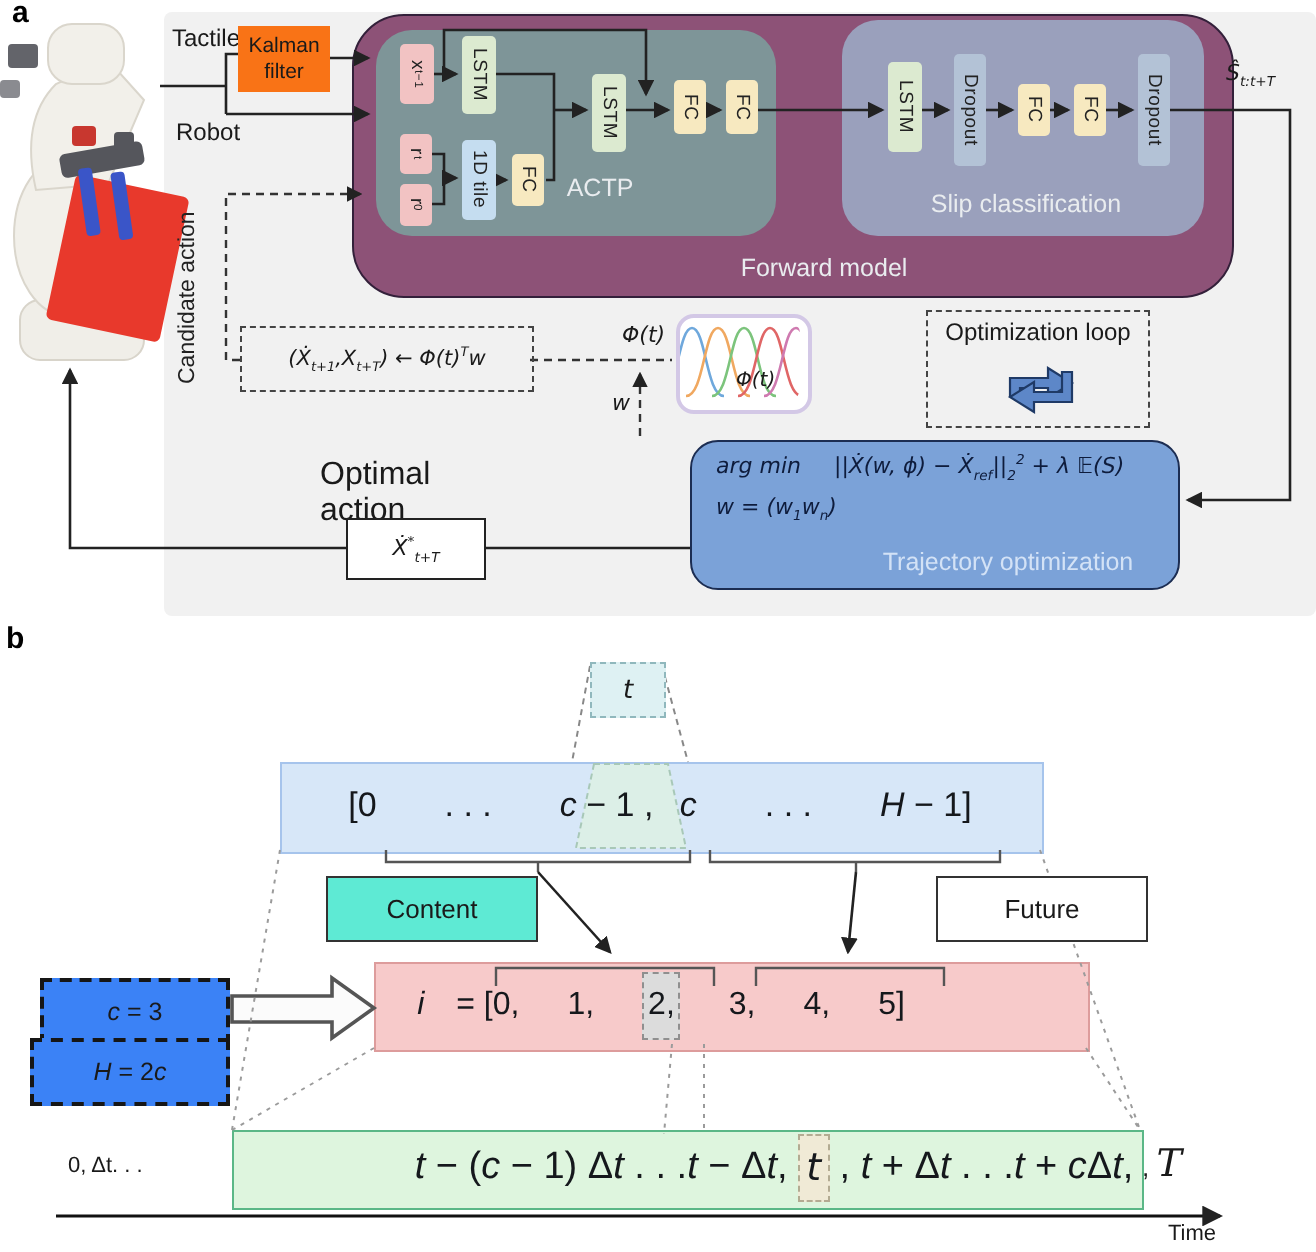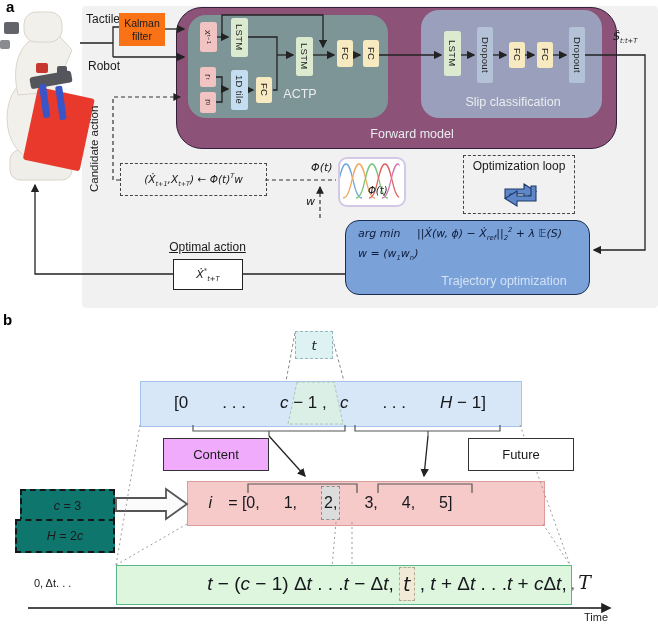--- a/index.html
+++ b/index.html
@@ -12,21 +12,21 @@
   .flexc{display:flex;align-items:center;justify-content:center;}
   .vnode{writing-mode:vertical-rl;display:flex;align-items:center;justify-content:center;
          font-size:9.5px;border-radius:2.5px;color:#222;letter-spacing:.3px;}
   .pink{background:#f2c3c3;}
   .green{background:#dcead0;}
   .lblue{background:#c5ddf0;}
   .yellow{background:#f7e9c0;}
   .bgrey{background:#b3c2d6;}
   .wt{color:#e9ecef;font-size:12.5px;}
   .dashedbox{border:1.3px dashed #444;}
-  .bdashed{border:2px dashed #161616;background:#0f766e;}
+  .bdashed{border:2px dashed #161616;background:#3b82f6;}
   .panelLabel{font-weight:bold;font-size:15px;color:#000;}
   .math{font-style:italic;font-family:"DejaVu Sans","Liberation Sans",sans-serif;}
   sub,sup{font-size:0.62em;}
   .pre{white-space:pre;}
   .hlg{background:#dcdcdc;border:1px dashed #8f8f8f;padding:7px 2px;}
   .hlb{background:#f0ead6;border:1px dashed #b3ab92;padding:5px 3px;}
   .barText{color:#15181c;}
 </style>
 </head>
 <body>
@@ -174,32 +174,32 @@
   <div class="abs l3 math" style="left:368px;top:185px;font-size:10px;">Φ(t)</div>
 
   <div class="abs l3 dashedbox" style="left:463px;top:155px;width:110px;height:57px;">
     <div class="flexc" style="width:100%;height:20px;font-size:12px;">Optimization loop</div>
   </div>
 
   <div class="abs l3 math" style="left:358px;top:226px;width:226px;font-size:11px;color:#0e1c3c;">arg min  ||Ẋ(w, ϕ) − Ẋ<sub>ref</sub>||<sub>2</sub><sup>2</sup> + λ 𝔼(S)</div>
   <div class="abs l3 math" style="left:358px;top:247px;width:130px;font-size:11px;color:#0e1c3c;">w = (w<sub>1</sub>w<sub>n</sub>)</div>
   <div class="abs l3 flexc" style="left:428px;top:273px;width:152px;height:16px;font-size:12.5px;color:#d3e2f6;">Trajectory optimization</div>
 
-  <div class="abs l3 flexc" style="left:160px;top:240px;width:95px;height:14px;font-size:12px;text-decoration:underline;">Optimal action</div>
+  <div class="abs l3 flexc" style="left:160px;top:240px;width:95px;height:14px;font-size:16px;">Optimal action</div>
   <div class="abs l3 flexc math" style="left:173px;top:259px;width:68px;height:29px;background:#fff;border:1.5px solid #222;">
     <span style="font-size:11px;">Ẋ<sup>*</sup><sub>t+T</sub></span>
   </div>
 
   <div class="abs l3 flexc math" style="left:295px;top:331px;width:36px;height:26px;background:#def1f3;border:1.2px dashed #90b8bd;font-size:13px;">
     <span>t</span>
   </div>
 
   <div class="abs l3 flexc barText pre" style="left:140px;top:381px;width:380px;height:44px;font-size:17px;">[0  . . .  <i>c</i> − 1 ,  <i>c</i>  . . .  <i>H</i> − 1]</div>
 
-  <div class="abs l3 flexc" style="left:163px;top:438px;width:104px;height:31px;background:#f0abfc;border:1.3px solid #333;font-size:13px;">
+  <div class="abs l3 flexc" style="left:163px;top:438px;width:104px;height:31px;background:#5eead4;border:1.3px solid #333;font-size:13px;">
     <span>Content</span>
   </div>
   <div class="abs l3 flexc" style="left:468px;top:438px;width:104px;height:31px;background:#fff;border:1.3px solid #333;font-size:13px;">
     <span>Future</span>
   </div>
 
   <div class="abs l3 flexc bdashed" style="left:20px;top:489px;width:91px;height:30px;font-size:12.5px;">
     <span><i>c</i> = 3</span>
   </div>
   <div class="abs l3 flexc bdashed" style="left:15px;top:519px;width:96px;height:30px;font-size:12.5px;">

